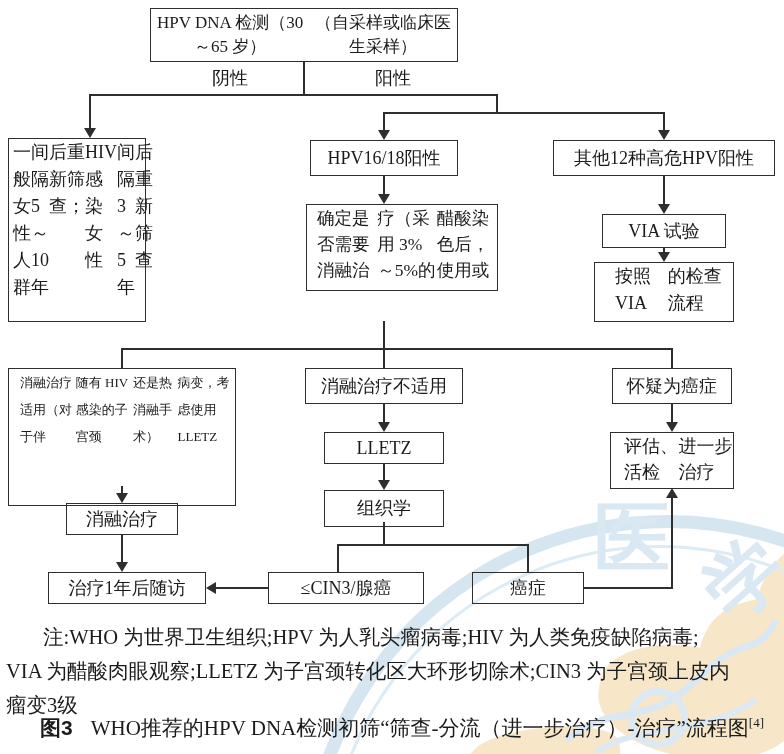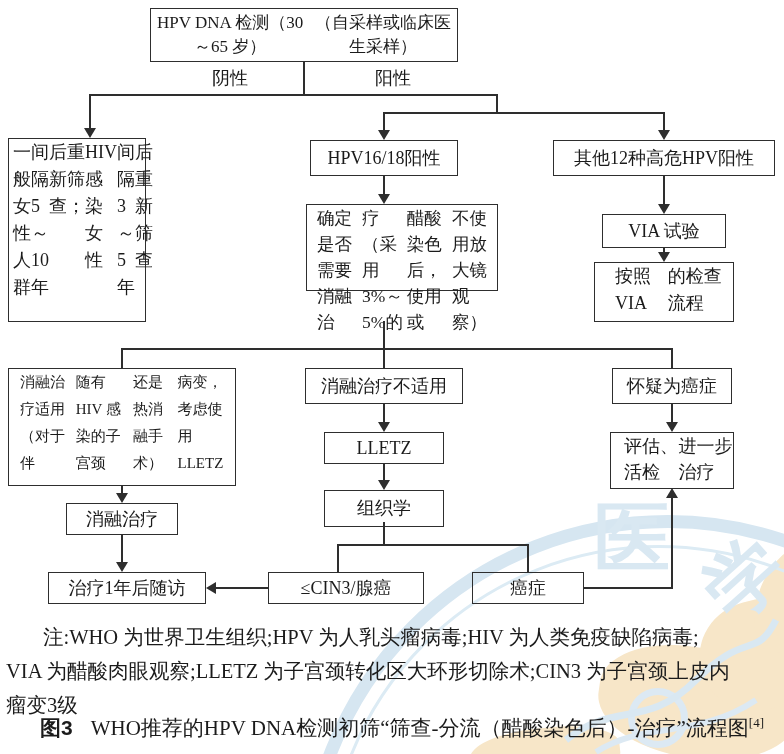--- a/index.html
+++ b/index.html
@@ -69,33 +69,32 @@
   </div>
 
   <div class="box center" style="left:553px;top:140px;width:222px;height:36px;">
     <div>其他12种高危HPV阳性</div>
   </div>
 
   <div class="box left" style="left:306px;top:204px;width:192px;height:87px;padding-left:10px;font-size:17.5px;line-height:26px;">
     <div>确定是否需要消融治</div>
     <div>疗（采用 3%～5%的</div>
     <div>醋酸染色后，使用或</div>
-    <div>不使用放大镜观察）</div>
   </div>
 
   <div class="box center" style="left:602px;top:214px;width:124px;height:34px;">
     <div>VIA 试验</div>
   </div>
 
   <div class="box left" style="left:594px;top:262px;width:140px;height:60px;padding-left:20px;">
     <div>按照 VIA</div>
     <div>的检查流程</div>
   </div>
 
-  <div class="box left" style="left:8px;top:368px;width:228px;height:118px;padding-left:11px;font-size:15px;line-height:27px;">
+  <div class="box left" style="left:8px;top:368px;width:228px;height:138px;padding-left:11px;font-size:13px;line-height:27px;">
     <div>消融治疗适用（对于伴</div>
     <div>随有 HIV 感染的子宫颈</div>
     <div>还是热消融手术）</div>
     <div>病变，考虑使用 LLETZ</div>
   </div>
 
   <div class="box center" style="left:305px;top:368px;width:158px;height:36px;">
     <div>消融治疗不适用</div>
   </div>
 
@@ -173,16 +172,16 @@
   <i class="ln" style="left:671px;top:404px;width:1.6px;height:20px;"></i>
   <i class="ah-d" style="left:666px;top:422px;"></i>
 
   <div class="note">
     <div class="indent">注:WHO 为世界卫生组织;HPV 为人乳头瘤病毒;HIV 为人类免疫缺陷病毒;</div>
     <div>VIA 为醋酸肉眼观察;LLETZ 为子宫颈转化区大环形切除术;CIN3 为子宫颈上皮内</div>
     <div>瘤变3级</div>
   </div>
 
   <div class="caption">
-    <b>图3</b><span>WHO推荐的HPV DNA检测初筛“筛查-分流（醋酸染色后）-治疗”流程图</span><sup>[4]</sup>
+    <b>图3</b><span>WHO推荐的HPV DNA检测初筛“筛查-分流（进一步治疗）-治疗”流程图</span><sup>[4]</sup>
   </div>
 
 </div>
 
 </body></html>

